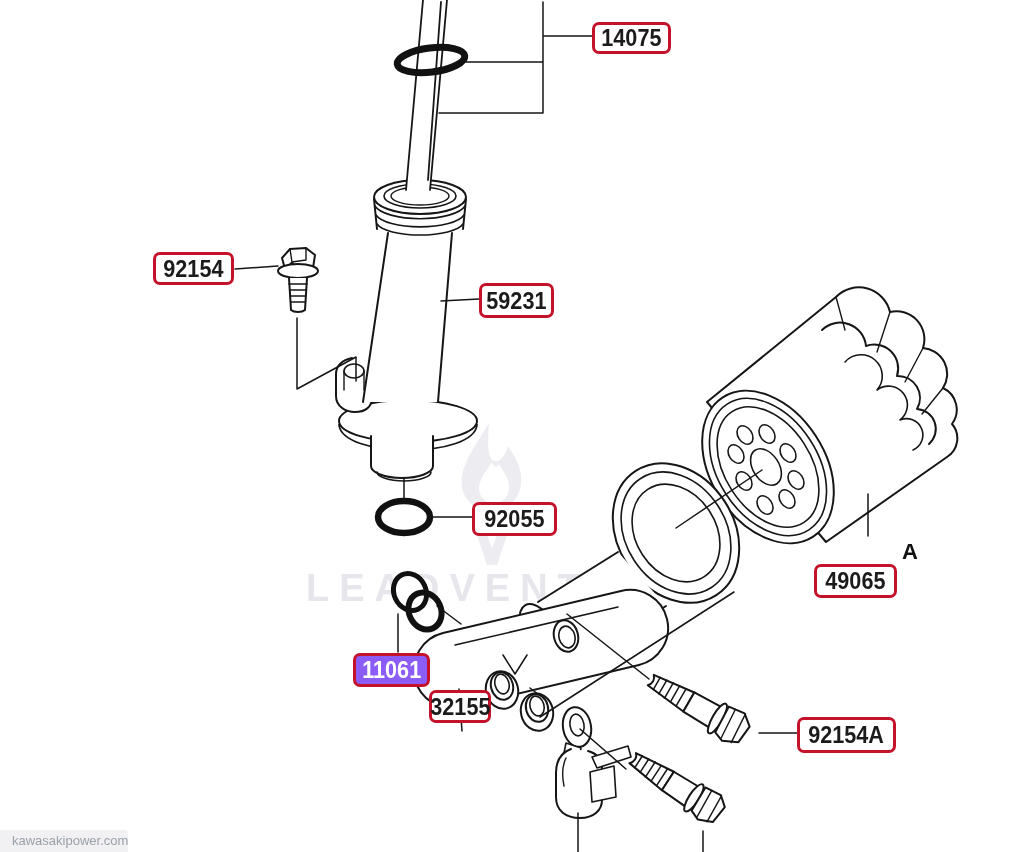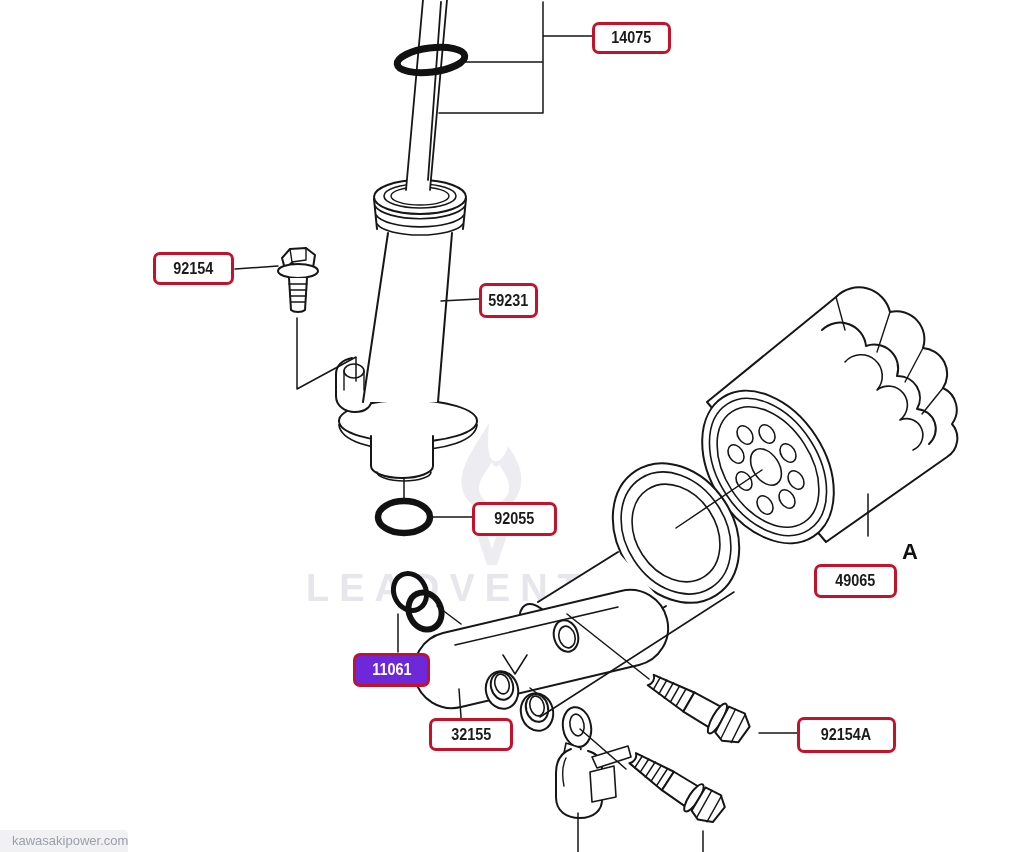--- a/index.html
+++ b/index.html
@@ -6,23 +6,23 @@
   #stage{position:relative;width:1014px;height:852px;background:#fff;overflow:hidden;
          font-family:"Liberation Sans",sans-serif;}
   #lineart{position:absolute;left:0;top:0;}
   
   .wm-text{position:absolute;left:306px;top:567px;font-weight:700;font-size:38px;
            letter-spacing:10px;color:#e6e6ec;user-select:none;white-space:nowrap;}
   .wm-logo{position:absolute;left:440px;top:410px;}
   
   .plabel{position:absolute;background:#fff;border:3px solid #c3122a;border-radius:7px;
           display:flex;align-items:center;justify-content:center;box-sizing:border-box;
-          font-weight:700;font-size:16px;color:#1b1b1b;}
+          font-weight:700;font-size:24px;color:#1b1b1b;}
   .plabel>span{display:inline-block;transform:scaleX(.9);}
-  .plabel.red{background:#6d28d9;color:#fff;}
+  .plabel.red{background:#8b5cf6;color:#fff;}
   .suffix-a{position:absolute;left:902px;top:539px;font-weight:700;font-size:22px;color:#111;}
   
   .statusbar{position:absolute;left:0;top:830px;width:128px;height:22px;background:#f1f1f4;
              border-radius:0 4px 0 0;color:#9aa0a8;font-size:13px;line-height:22px;
              padding-left:12px;white-space:nowrap;overflow:hidden;box-sizing:border-box;}
 </style>
 </head>
 <body>
 
 <div id="stage">
@@ -183,38 +183,38 @@
   </svg>
 
   <div class="plabel" style="left:592px;top:22px;width:79px;height:32px;">
     <span>14075</span>
     </div>
 
   <div class="plabel" style="left:153px;top:252px;width:81px;height:33px;">
     <span>92154</span>
     </div>
 
-  <div class="plabel" style="left:479px;top:283px;width:59px;height:35px;">
+  <div class="plabel" style="left:479px;top:283px;width:75px;height:35px;">
     <span>59231</span>
     </div>
 
   <div class="plabel" style="left:472px;top:502px;width:85px;height:34px;">
     <span>92055</span>
     </div>
 
   <div class="plabel" style="left:814px;top:564px;width:83px;height:34px;">
     <span>49065</span>
     </div>
   <div class="suffix-a">A</div>
 
   <div class="plabel red" style="left:353px;top:653px;width:77px;height:34px;">
     <span>11061</span>
     </div>
 
-  <div class="plabel" style="left:429px;top:718px;width:84px;height:33px;">
+  <div class="plabel" style="left:429px;top:690px;width:62px;height:33px;">
     <span>32155</span>
     </div>
 
   <div class="plabel" style="left:797px;top:717px;width:99px;height:36px;">
     <span>92154A</span>
     </div>
 
   <div class="statusbar">kawasakipower.com</div>
 
 </div>

